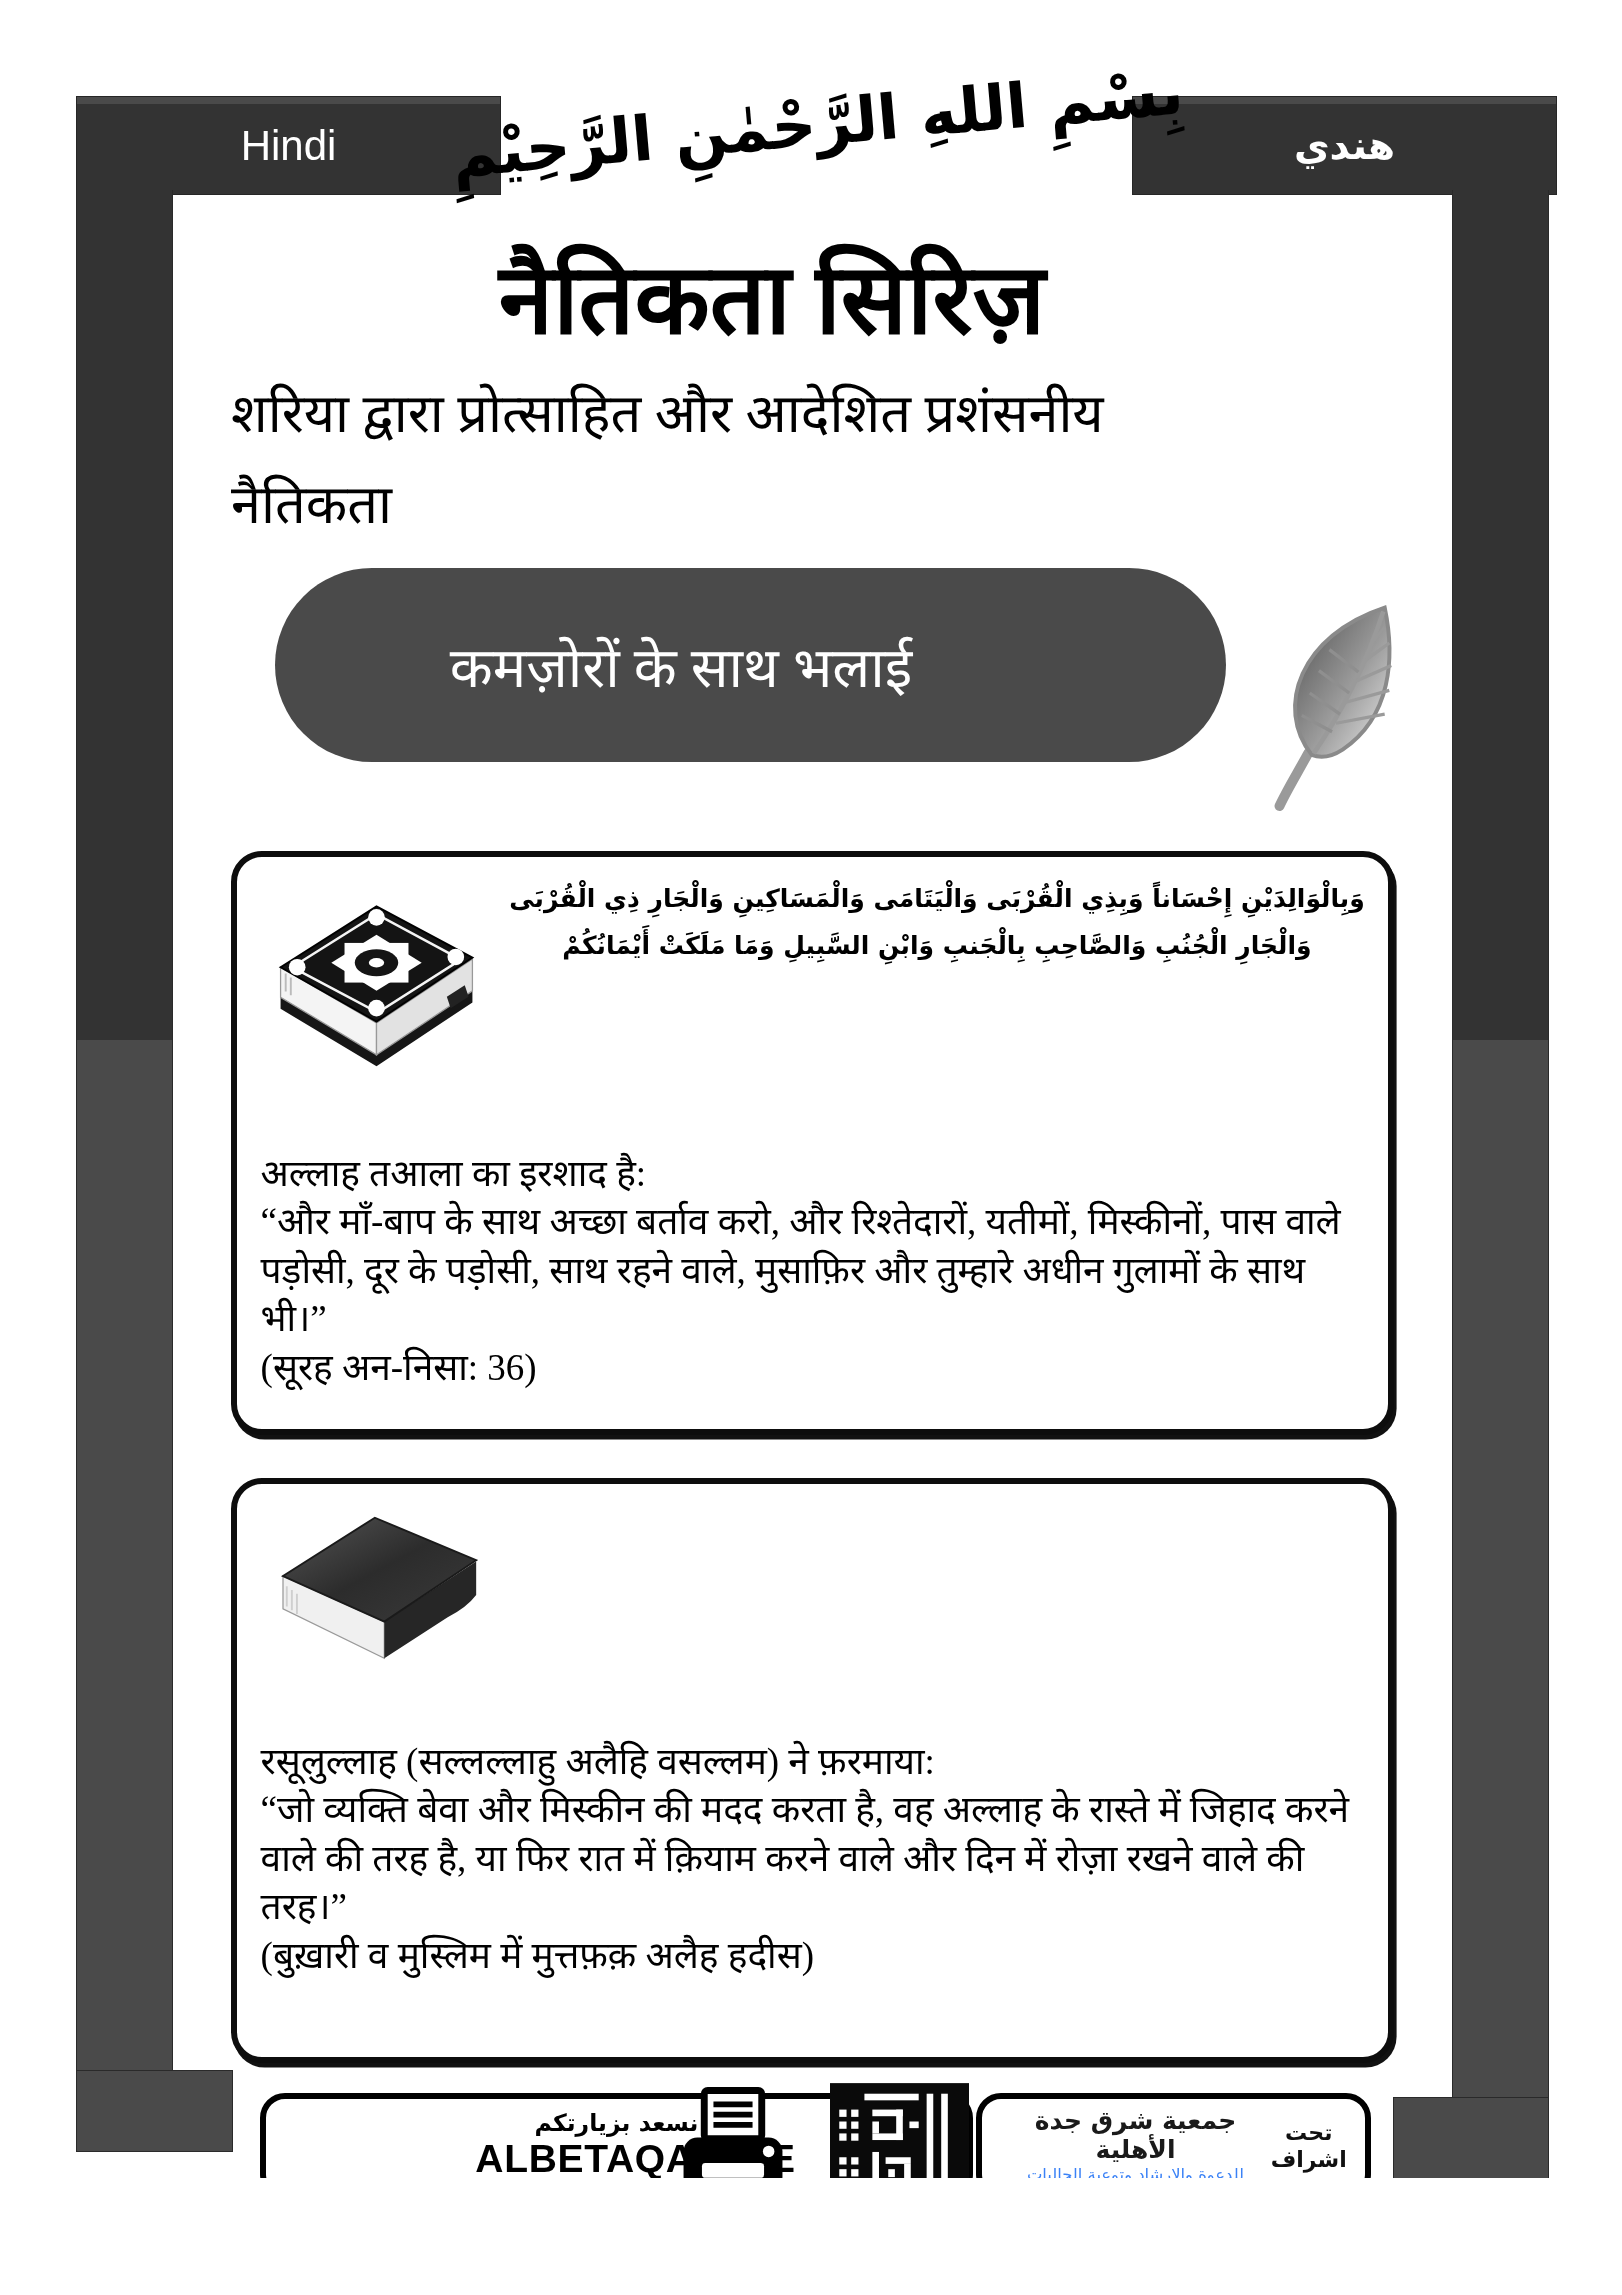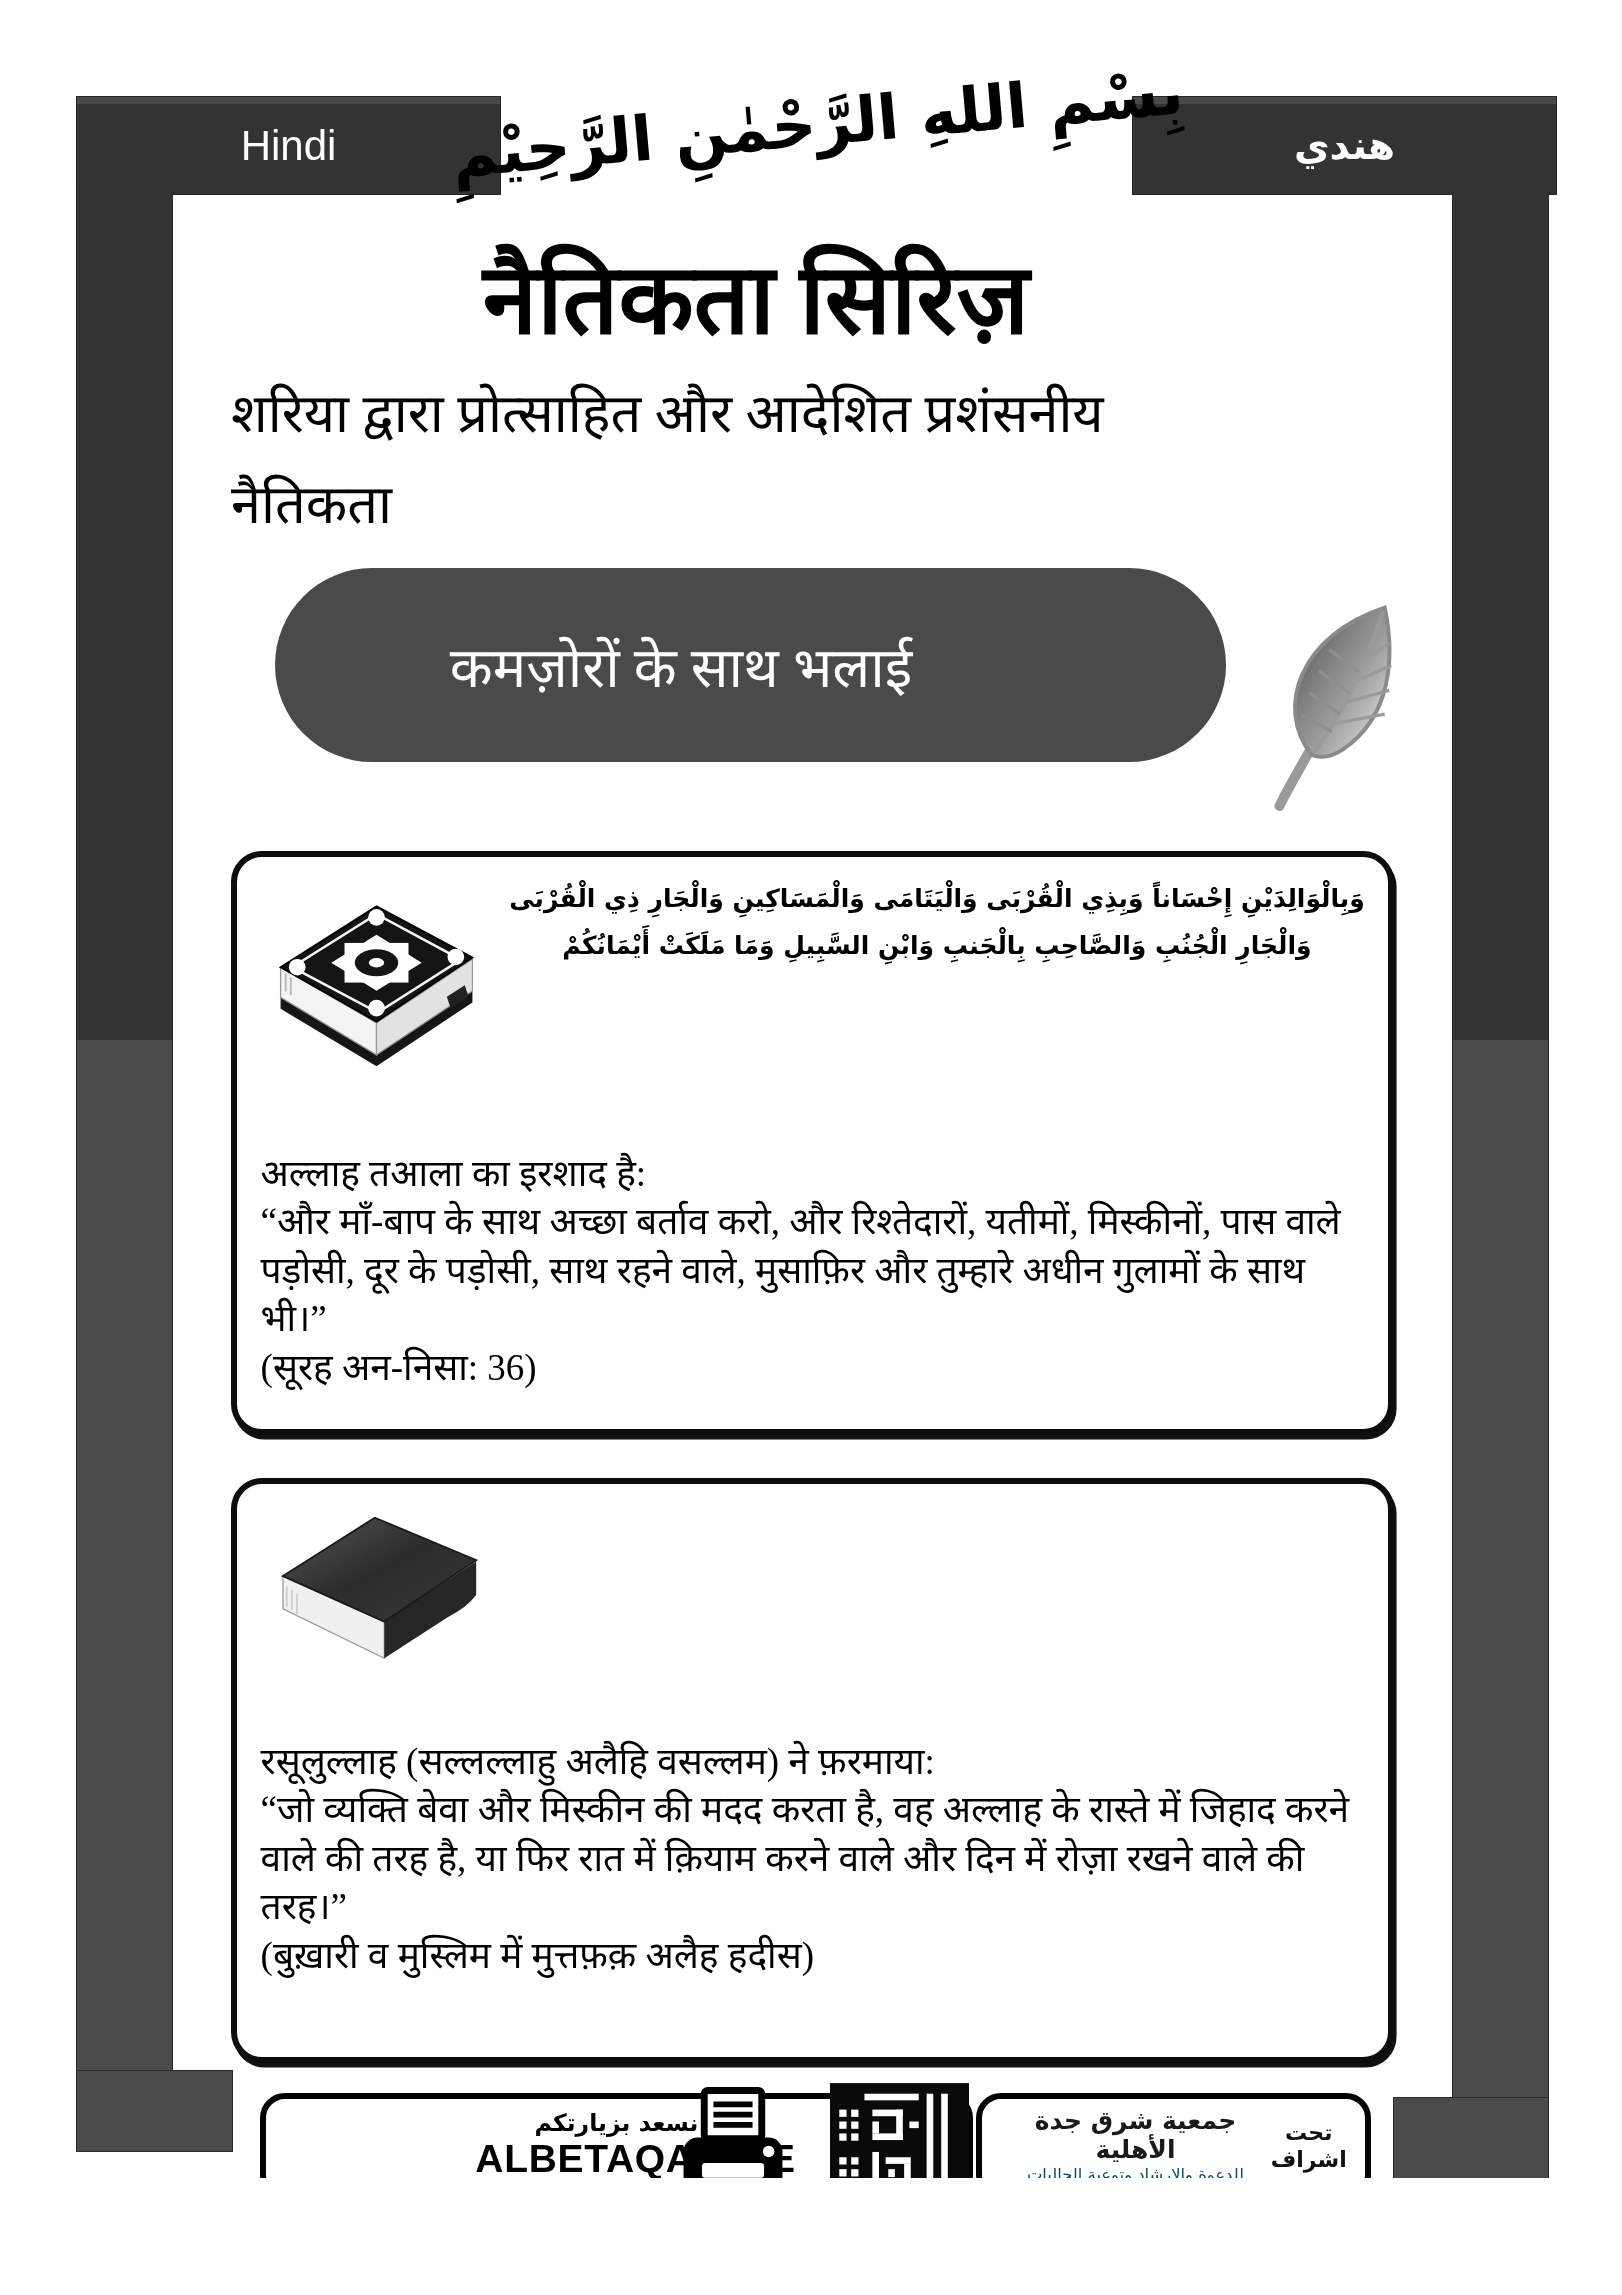--- a/index.html
+++ b/index.html
@@ -22,21 +22,21 @@
   .bar-right-top{left:1452px;top:190px;width:97px;height:852px;background:#333333;border-top:none;}
   .bar-right-bottom{left:1452px;top:1040px;width:97px;height:1058px;background:#4a4a4a;border-top:none;}
   .foot-right{left:1393px;top:2097px;width:156px;height:101px;background:#4a4a4a;}
 
   
   .bismillah{position:absolute;left:497px;top:25px;width:641px;height:196px;
              display:flex;align-items:center;justify-content:center;
              font-family:"DejaVu Sans",sans-serif;font-weight:bold;font-size:62px;
              direction:rtl;white-space:nowrap;transform:rotate(-5deg);}
   .title{position:absolute;left:0;top:237px;width:1512px;text-align:center;
-         font-size:98px;font-weight:bold;line-height:1.3;}
+         font-size:98px;font-weight:bold;line-height:1.3;padding-left:16px;}
   .subtitle{position:absolute;left:231px;top:387px;width:1099px;font-size:54px;line-height:1.0;}
   .subtitle .sline{margin-bottom:37px;}
 
   
   .pill{position:absolute;left:275px;top:568px;width:951px;height:194px;border-radius:98px;
         background:#4a4a4a;display:flex;align-items:center;justify-content:center;
         padding-right:139px;box-sizing:border-box;}
   .pill-text{color:#ffffff;font-size:56px;}
 
   .leaf-wrap{position:absolute;left:1262px;top:597px;width:152px;height:217px;}
@@ -62,21 +62,21 @@
              }
   .visit{font-family:"DejaVu Sans",sans-serif;font-weight:bold;font-size:23.6px;direction:rtl;line-height:1.1;}
   .site{font-family:"Liberation Sans",sans-serif;font-weight:bold;font-size:39px;letter-spacing:0.7px;line-height:1.15;margin-left:38px;}
   .fbox-right{left:976px;top:2093px;width:395px;height:106px;
               display:flex;flex-direction:row-reverse;align-items:center;justify-content:space-between;
               padding:0 18.3px;}
   .supervision{font-family:"DejaVu Sans",sans-serif;font-weight:bold;font-size:22px;direction:rtl;
                text-align:center;line-height:1.25;color:#111;}
   .orgname{direction:rtl;text-align:center;flex:1;}
   .orgname .l1{font-family:"DejaVu Sans",sans-serif;font-weight:bold;font-size:25px;color:#1a1a1a;line-height:1.15;}
-  .orgname .l2{font-family:"DejaVu Sans",sans-serif;font-size:16.4px;color:#0c4a6e;line-height:1.2;}
+  .orgname .l2{font-family:"DejaVu Sans",sans-serif;font-size:16.4px;color:#3b82f6;line-height:1.2;}
 
   .printer-wrap{position:absolute;left:674px;top:2087px;width:118px;height:115px;z-index:5;}
   .kufic-wrap{position:absolute;left:830px;top:2083px;width:139px;height:126px;z-index:5;}
 </style>
 </head>
 <body>
 
 <div id="page">
 
   <div class="tab tab-left">

